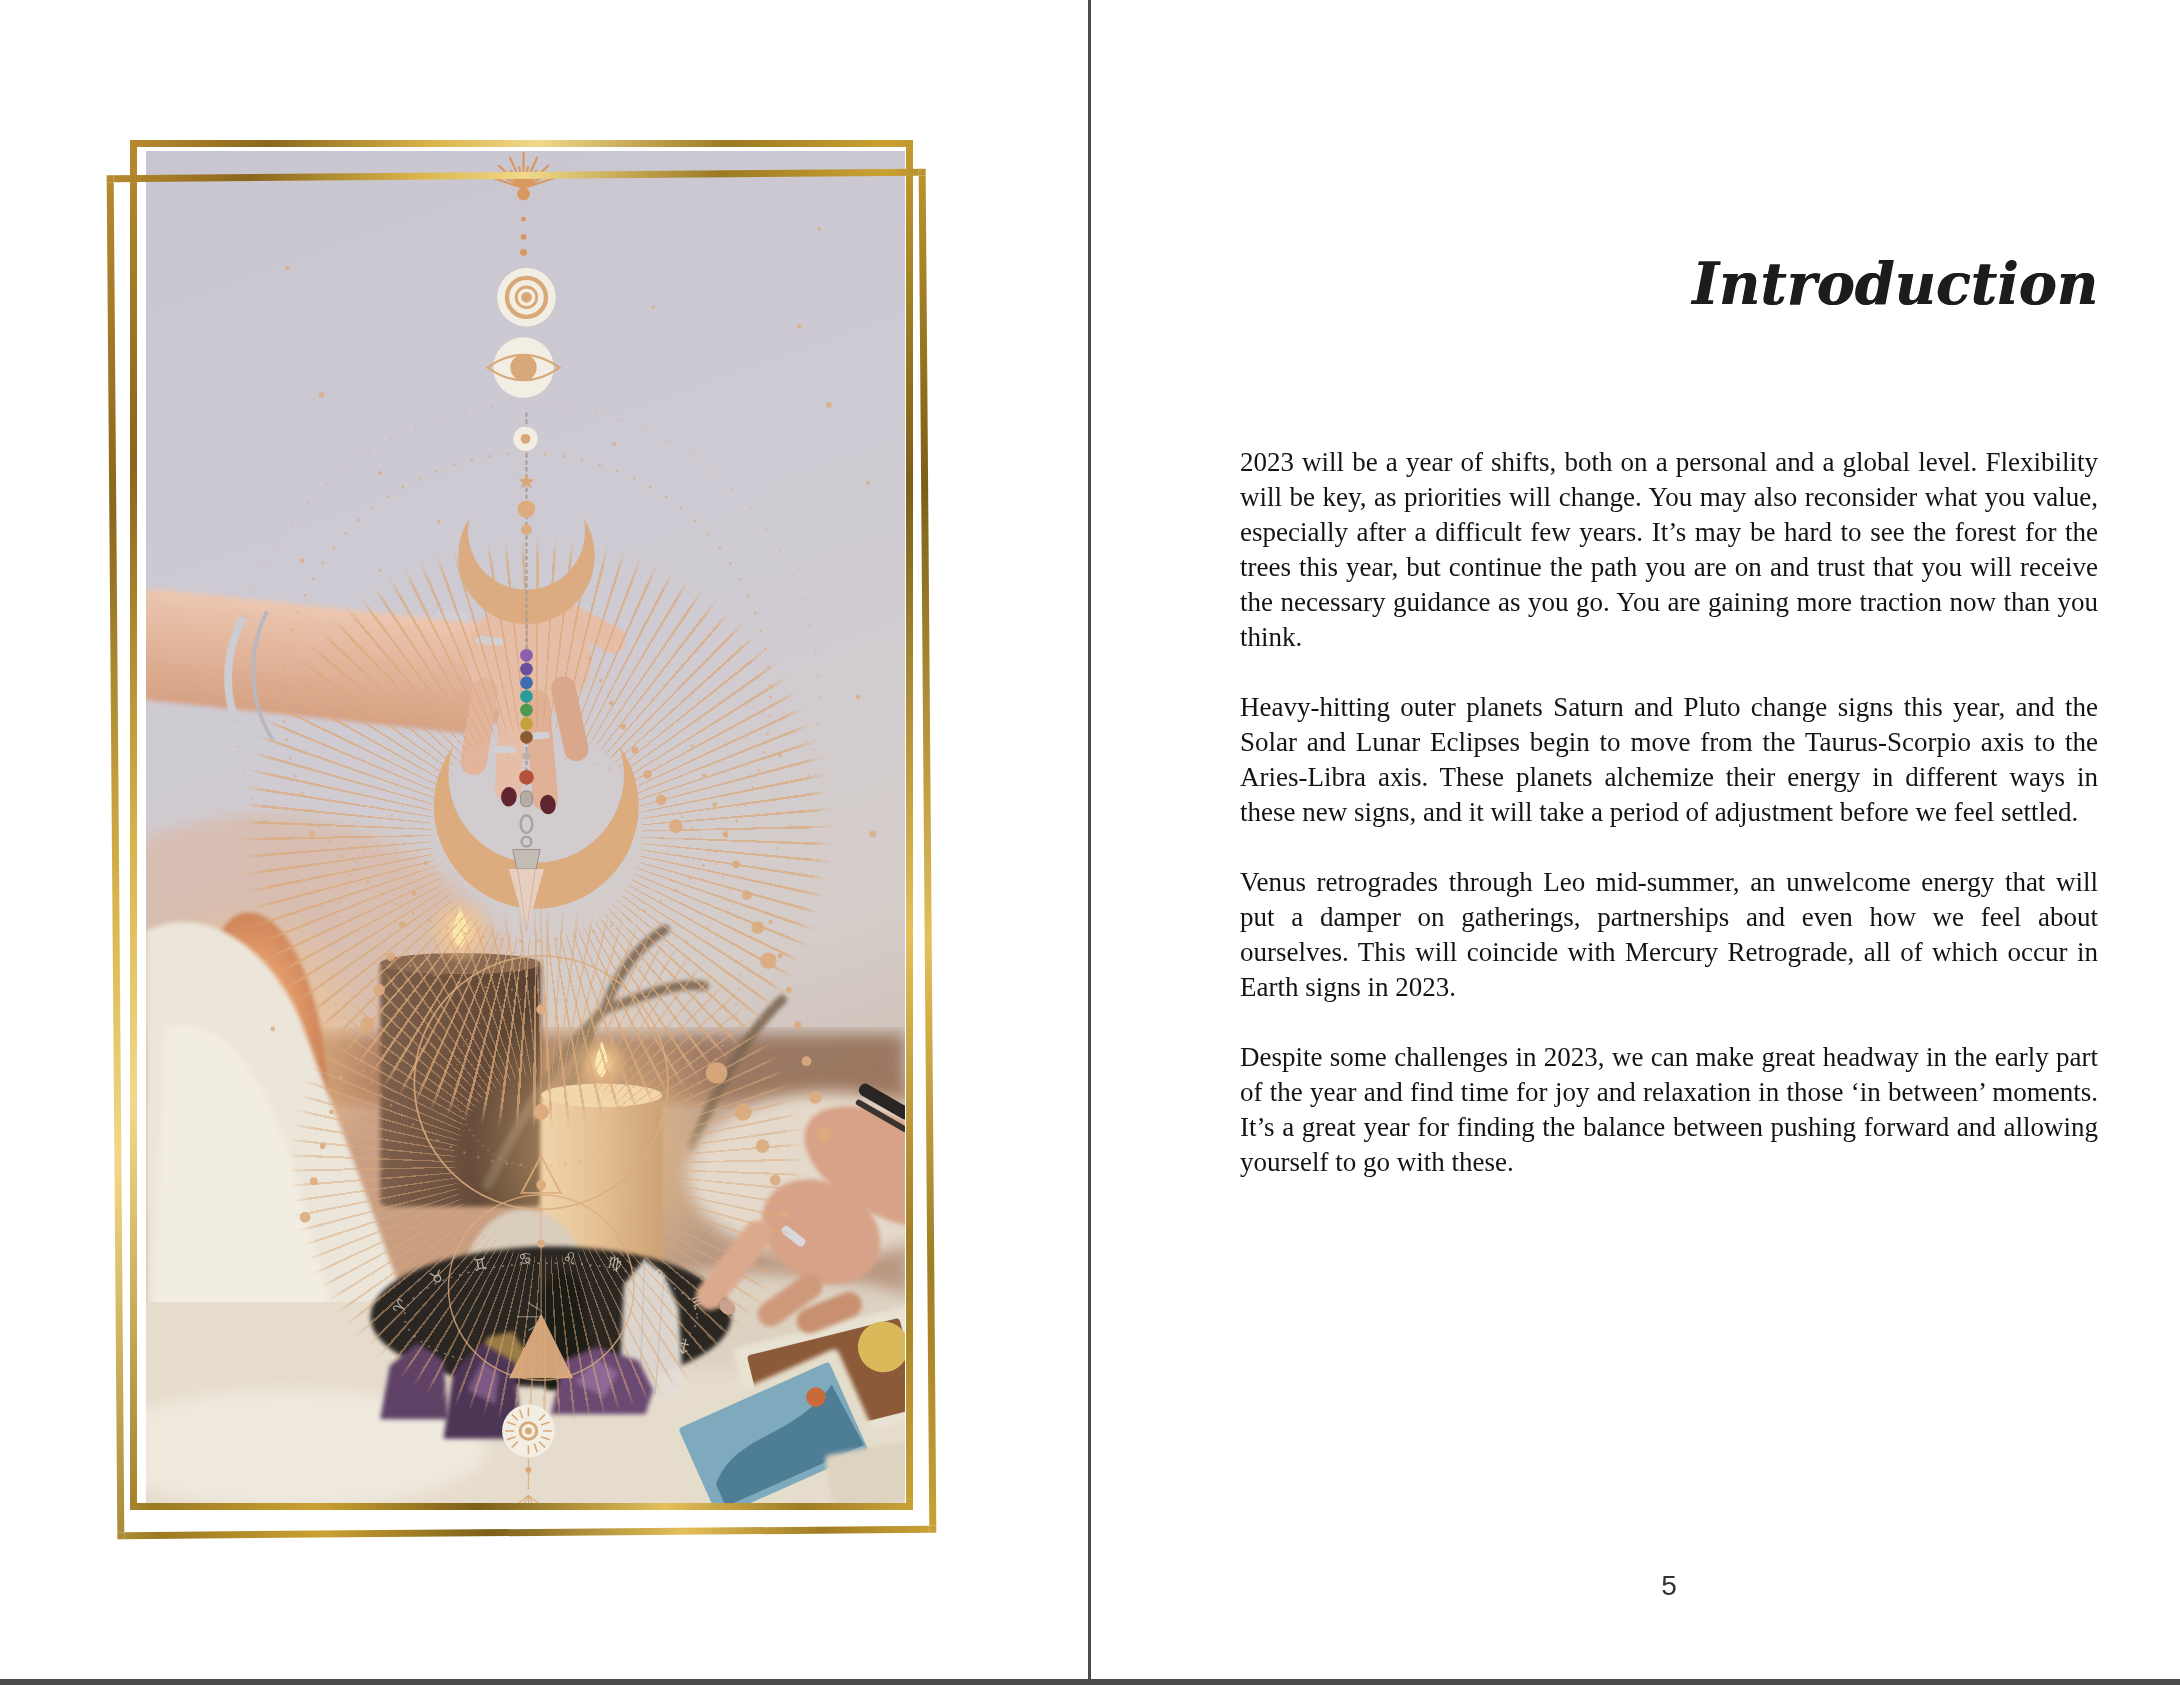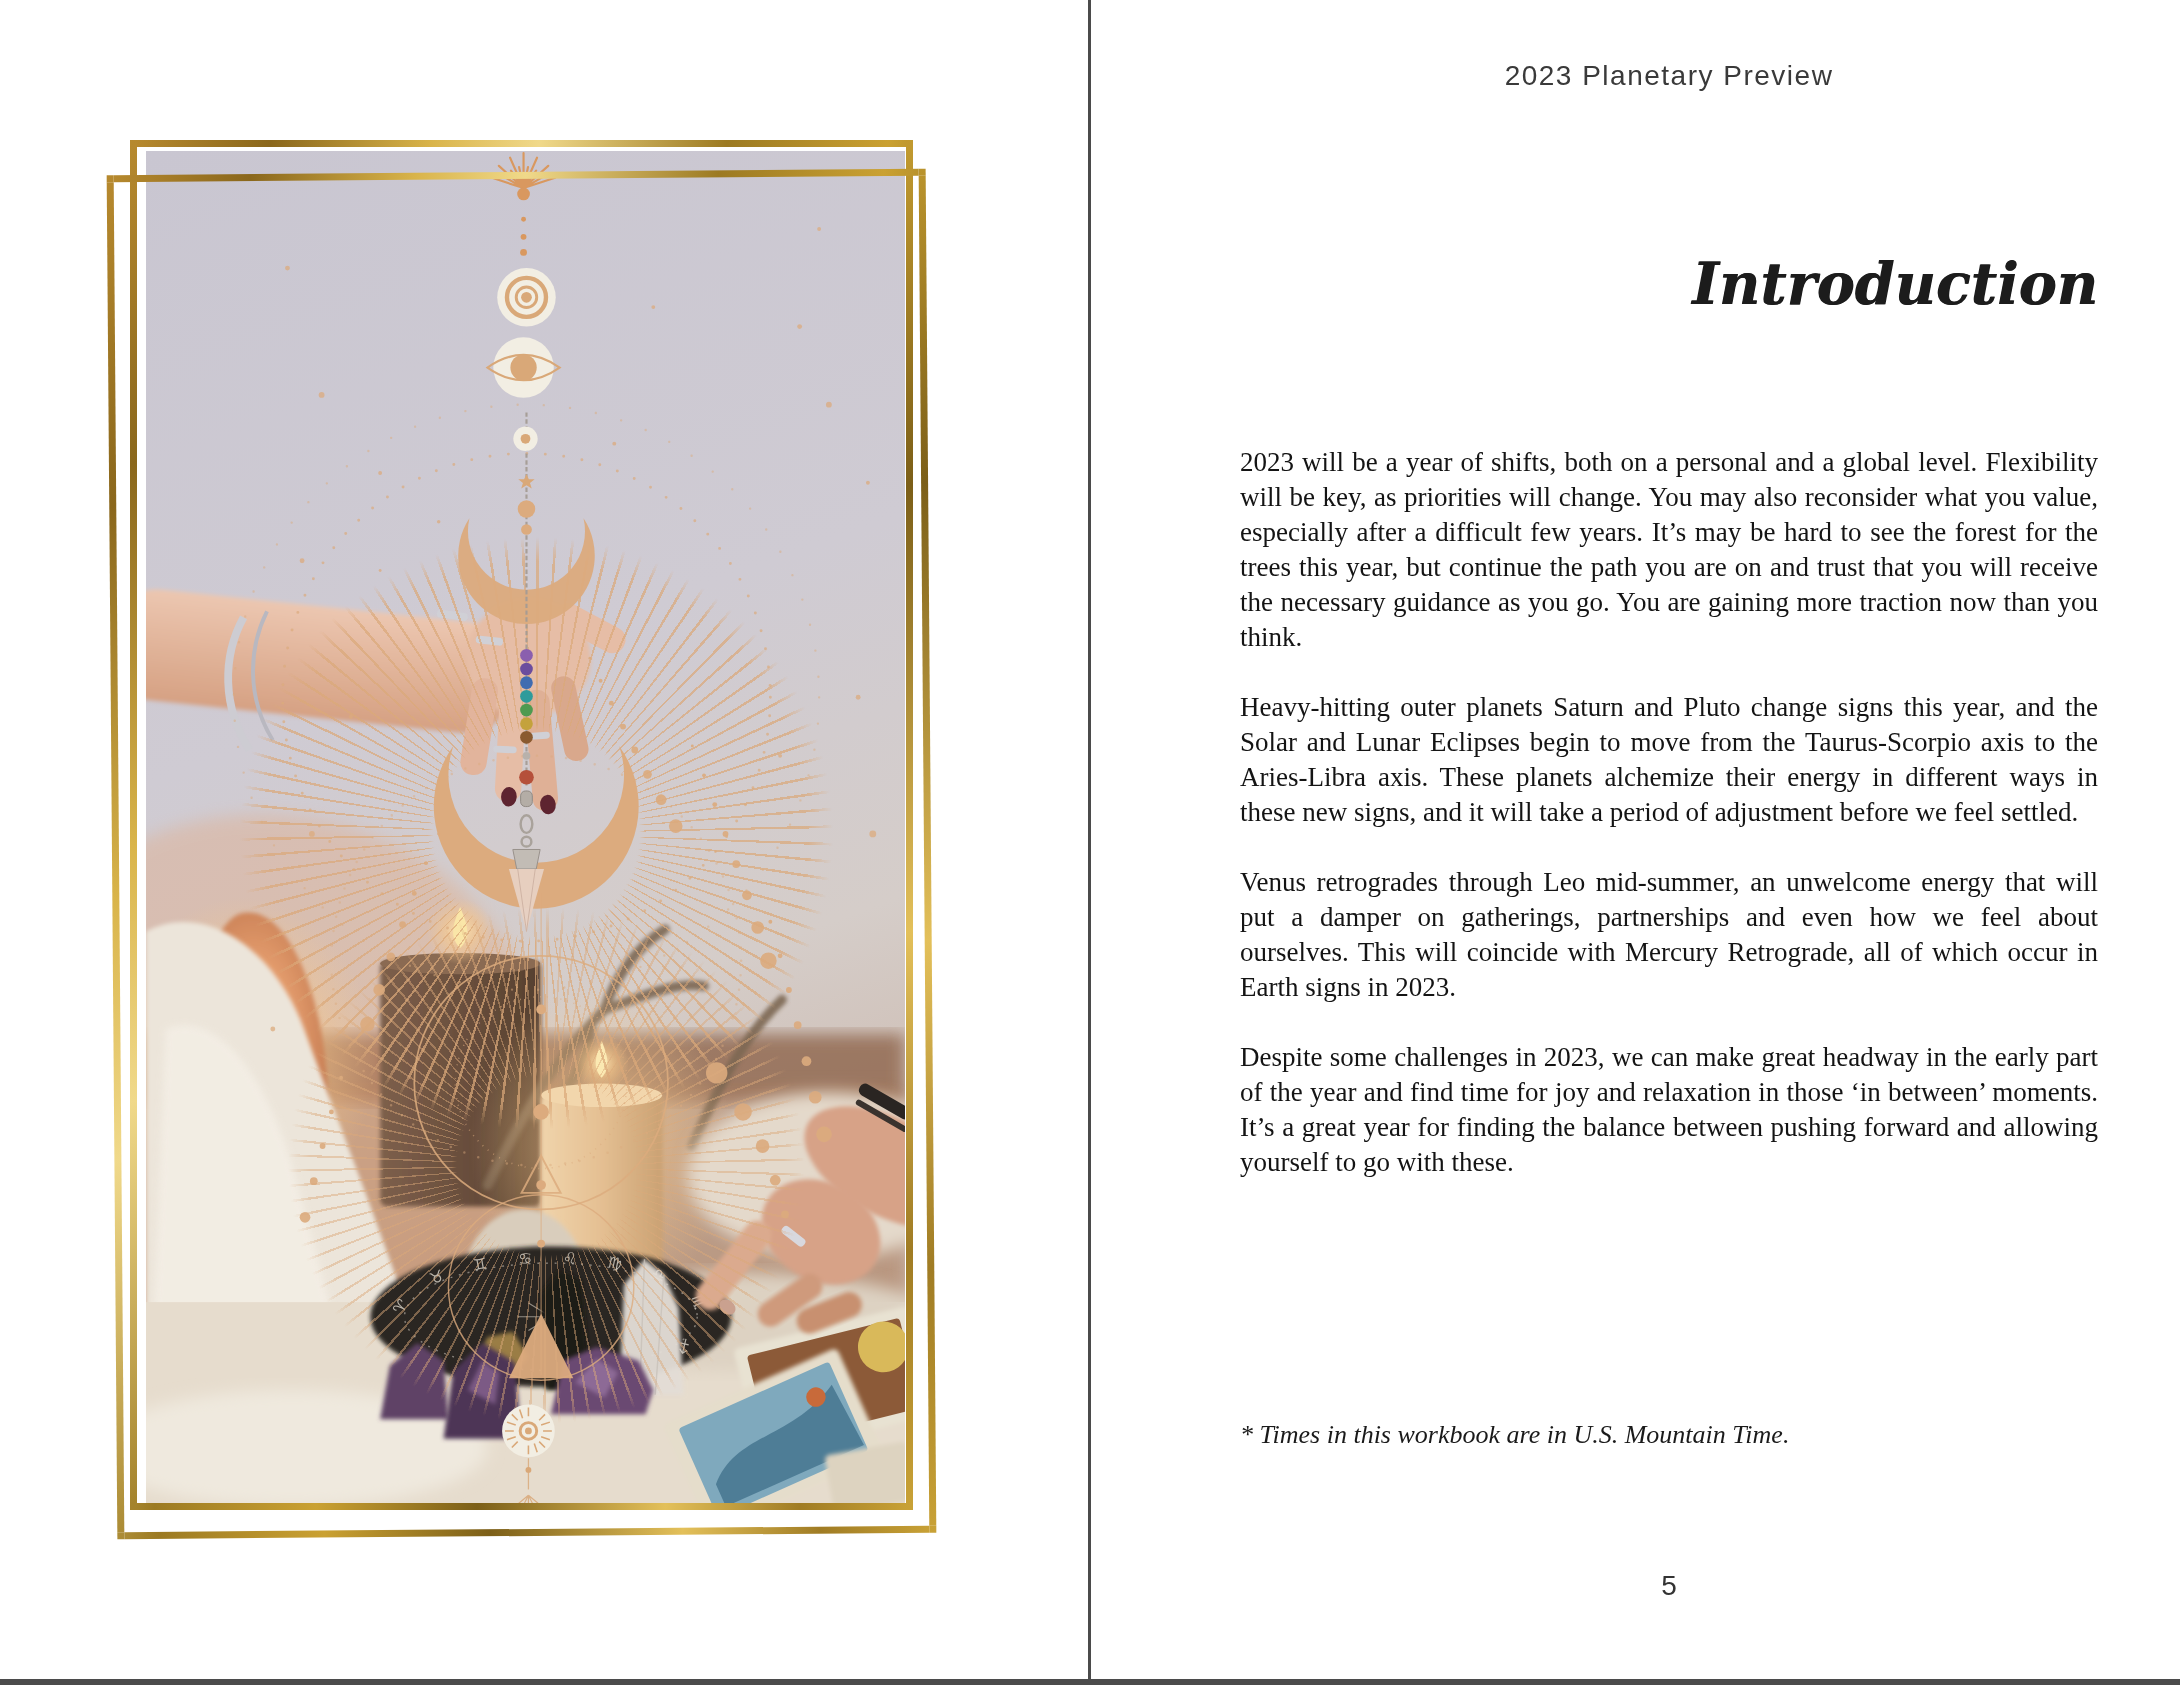--- a/index.html
+++ b/index.html
@@ -361,27 +361,25 @@
         </g>
       </g>
     </svg>
   </div>
 
   <div class="gold-frame a"></div>
   <div class="gold-frame b"></div>
 </div>
 
 <div class="page page-right">
-  <div class="rp-col rp-header">2023 Planetary Preview</div>
   <div class="rp-col rp-title">Introduction</div>
   <div class="rp-col rp-body">
     <p>2023 will be a year of shifts, both on a personal and a global level. Flexibility will be key, as priorities will change. You may also reconsider what you value, especially after a difficult few years. It’s may be hard to see the forest for the trees this year, but continue the path you are on and trust that you will receive the necessary guidance as you go. You are gaining more traction now than you think.</p>
     <p>Heavy-hitting outer planets Saturn and Pluto change signs this year, and the Solar and Lunar Eclipses begin to move from the Taurus-Scorpio axis to the Aries-Libra axis. These planets alchemize their energy in different ways in these new signs, and it will take a period of adjustment before we feel settled.</p>
     <p>Venus retrogrades through Leo mid-summer, an unwelcome energy that will put a damper on gatherings, partnerships and even how we feel about ourselves. This will coincide with Mercury Retrograde, all of which occur in Earth signs in 2023.</p>
     <p>Despite some challenges in 2023, we can make great headway in the early part of the year and find time for joy and relaxation in those ‘in between’ moments. It’s a great year for finding the balance between pushing forward and allowing yourself to go with these.</p>
   </div>
-  <div class="rp-col rp-footnote">* Times in this workbook are in U.S. Mountain Time.</div>
   <div class="rp-col rp-pagenum">5</div>
 </div>
 
 <div class="divider"></div>
 <div class="bottom-bar"></div>
 
 
 </body></html>

